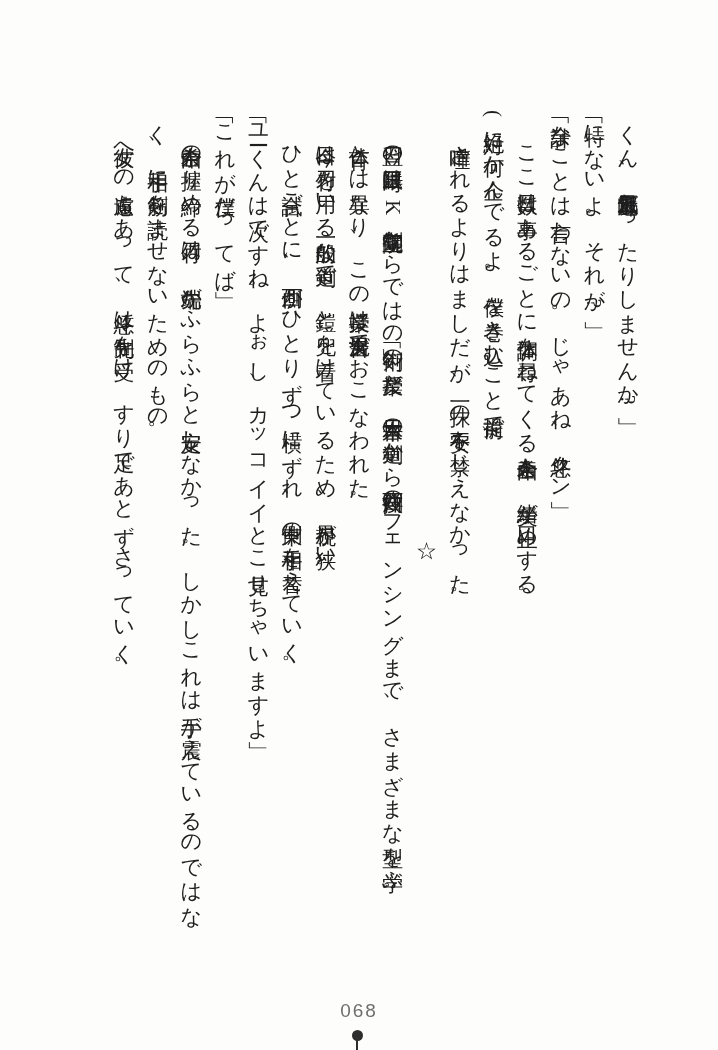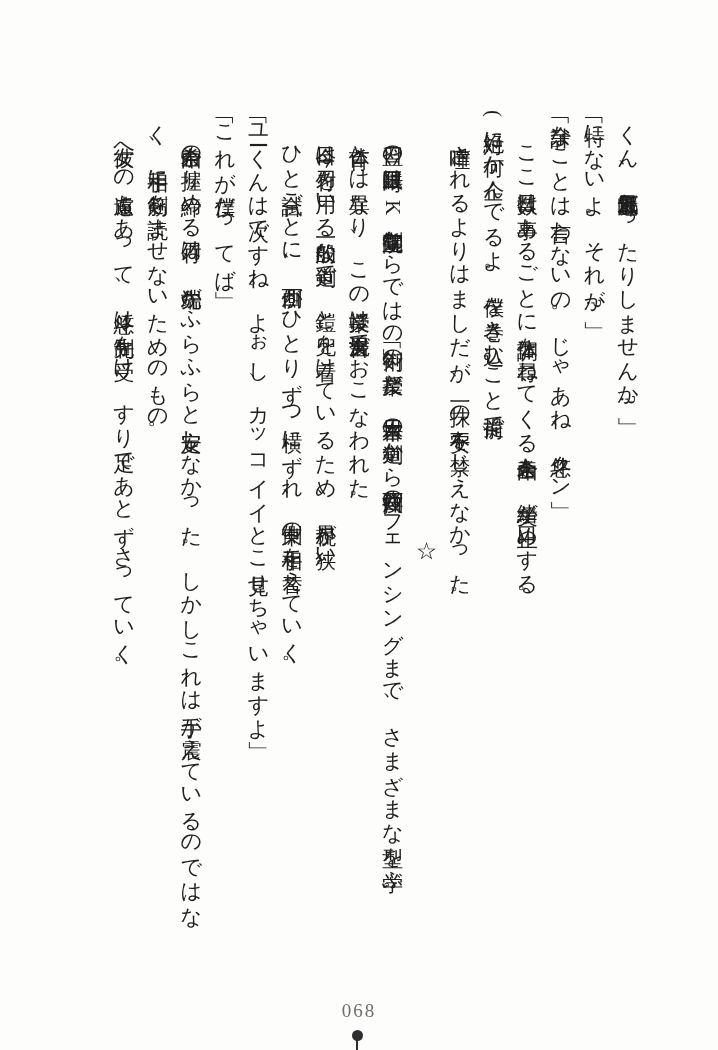--- a/index.html
+++ b/index.html
@@ -35,21 +35,21 @@
   }
   .text-block p.sep {
     text-align: center;
   }
   .page-number {
     position: absolute;
     top: 1000px;
     left: 0;
     right: 0;
     text-align: center;
-    font-family: Liberation Serif, serif;
+    font-family: Liberation Sans, sans-serif;
     font-size: 19px;
     letter-spacing: 2px;
     color: #6e6e6e;
   }
   .marker-dot {
     position: absolute;
     left: 352px;
     top: 1030px;
     width: 11px;
     height: 11px;

